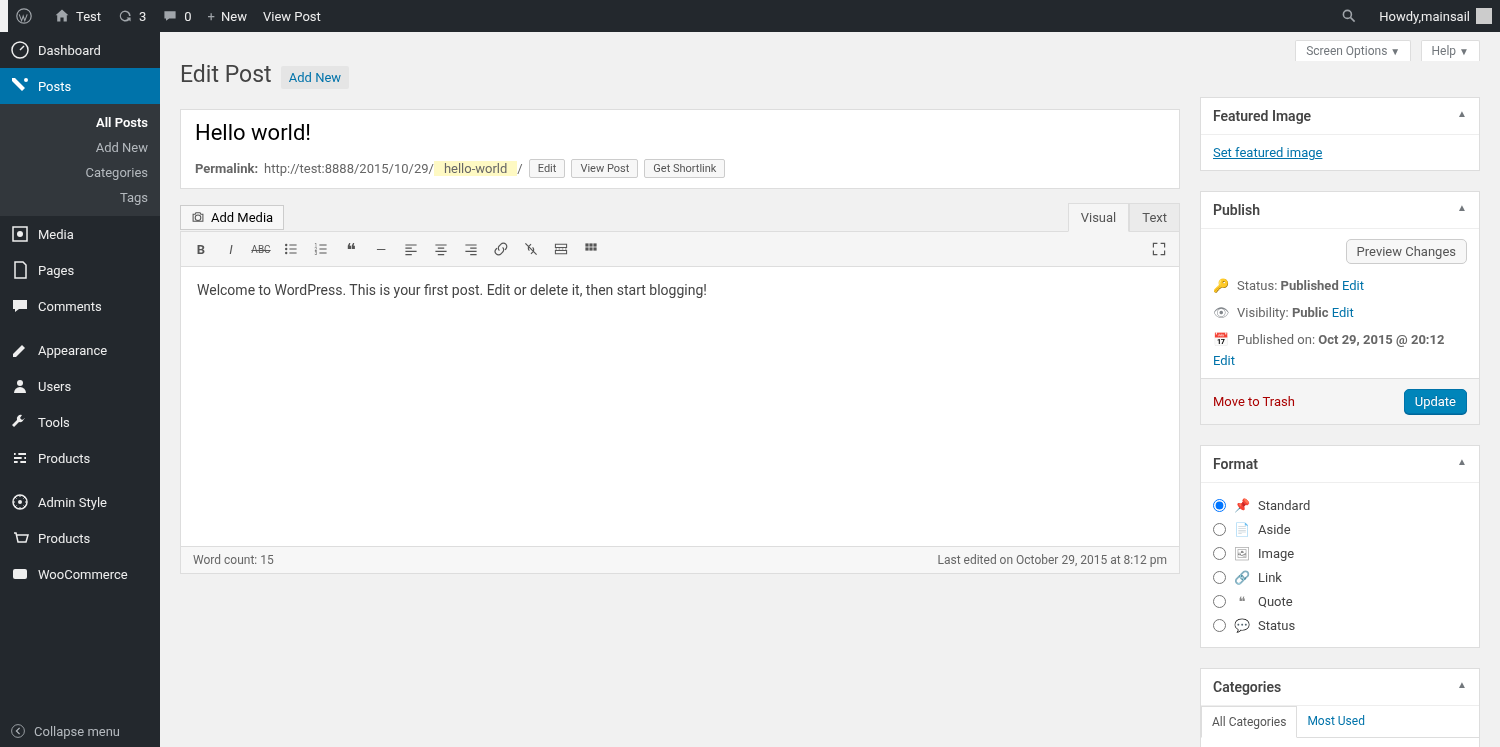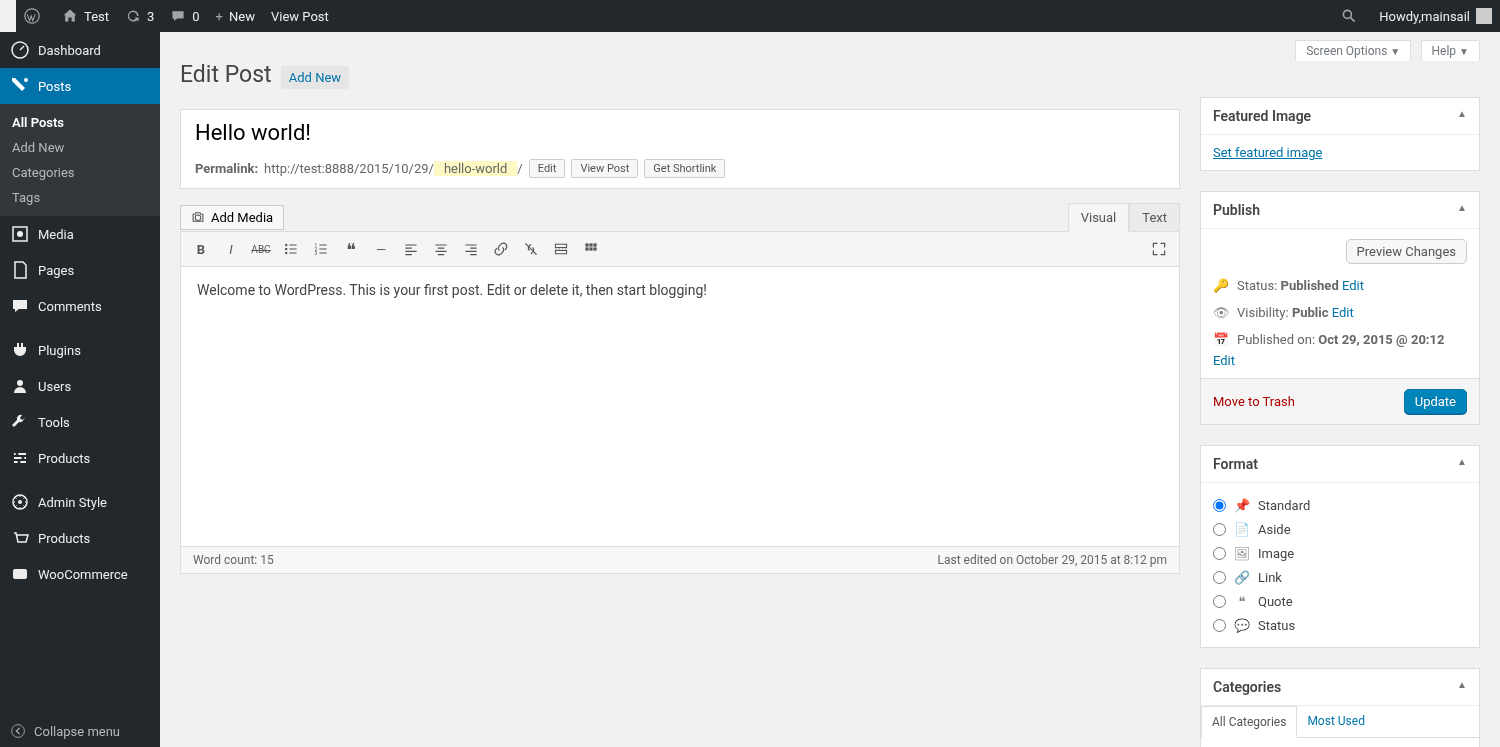--- a/index.html
+++ b/index.html
@@ -1,34 +1,34 @@
 <!DOCTYPE html>
 <html><head>
 <meta charset="utf-8">
 <style>
 * { margin: 0; padding: 0; box-sizing: border-box; font-family: -apple-system, BlinkMacSystemFont, "Segoe UI", Roboto, sans-serif; }
 body { background: #f1f1f1; font-size: 13px; color: #444; overflow-x: hidden; }
 a { color: #0073aa; text-decoration: none; }
 
 
-#adminbar { position: fixed; top: 0; left: 16px; right: 0; height: 32px; background: #23282d; color: #eee; display: flex; align-items: center; z-index: 999; font-size: 13px; }
+#adminbar { position: fixed; top: 0; left: 8px; right: 0; height: 32px; background: #23282d; color: #eee; display: flex; align-items: center; z-index: 999; font-size: 13px; }
 #adminbar .ab-left { display: flex; align-items: center; }
 #adminbar .ab-right { margin-left: auto; display: flex; align-items: center; }
 #adminbar .ab-item { display: flex; align-items: center; padding: 0 8px; height: 32px; color: #eee; cursor: pointer; }
 #adminbar .ab-item svg, #adminbar .ab-item .ico { margin-right: 6px; fill: #a0a5aa; color: #a0a5aa; }
 #adminbar .avatar { width: 16px; height: 16px; background: #ccc; margin-left: 6px; }
 
 
 #adminmenu { position: fixed; top: 32px; left: 0; width: 160px; bottom: 0; background: #23282d; }
 #adminmenu .menu-item { display: flex; align-items: center; padding: 8px 10px; color: #eee; cursor: pointer; }
 #adminmenu .menu-item svg { width: 20px; height: 20px; margin-right: 8px; fill: #a0a5aa; }
 #adminmenu .menu-item.current { background: #0073aa; color: #fff; position: relative; }
 #adminmenu .menu-item.current svg { fill: #fff; }
 #adminmenu .menu-item.current::after { content: ''; position: absolute; right: -8px; top: 50%; margin-top: -8px; border: 8px solid transparent; border-right-color: #f1f1f1; }
-#adminmenu .submenu { background: #32373c; padding: 6px 0; }
+#adminmenu .submenu { background: #32373c; padding: 6px 0; text-align: right; }
 #adminmenu .submenu .sub-item { padding: 5px 12px; color: #b4b9be; cursor: pointer; font-size: 13px; }
 #adminmenu .submenu .sub-item.current { color: #fff; font-weight: 600; }
 #adminmenu .collapse { position: absolute; bottom: 0; left: 0; right: 0; display: flex; align-items: center; padding: 8px 10px; color: #b4b9be; cursor: pointer; }
 #adminmenu .collapse svg { width: 16px; height: 16px; margin-right: 8px; fill: #a0a5aa; }
 
 
 #wpbody { margin-left: 160px; padding-top: 32px; }
 .contextual { text-align: right; padding: 8px 20px 0; }
 .contextual .tab { display: inline-block; border: 1px solid #ddd; border-bottom: none; background: #fff; padding: 3px 10px; margin-left: 6px; font-size: 12px; cursor: pointer; color: #72777c; border-radius: 2px 2px 0 0; }
 .contextual .tab .tri { font-size: 10px; color: #72777c; margin-left: 3px; }
@@ -166,23 +166,23 @@
     </div>
   <div class="menu-item">
       <svg viewBox="0 0 20 20">
         <path d="M3 4h14v9H9l-4 3v-3H3z" fill="currentColor"></path>
       </svg>
       <span>Comments</span>
     </div>
   <div style="height:8px"></div>
   <div class="menu-item">
       <svg viewBox="0 0 20 20">
-        <path d="M7 3v4H4v3a6 6 0 0012 0V7h-3V3h-2v4H9V3z" fill="currentColor"></path>
-      </svg>
-      <span>Plugins</span>
+        <path d="M3 14l9-9 3 3-9 9H3v-3z" fill="currentColor"></path>
+      </svg>
+      <span>Appearance</span>
     </div>
   <div class="menu-item">
       <svg viewBox="0 0 20 20">
         <circle cx="10" cy="7" r="3" fill="currentColor"></circle>
         <path d="M4 17a6 6 0 0112 0z" fill="currentColor"></path>
       </svg>
       <span>Users</span>
     </div>
   <div class="menu-item">
       <svg viewBox="0 0 20 20">

